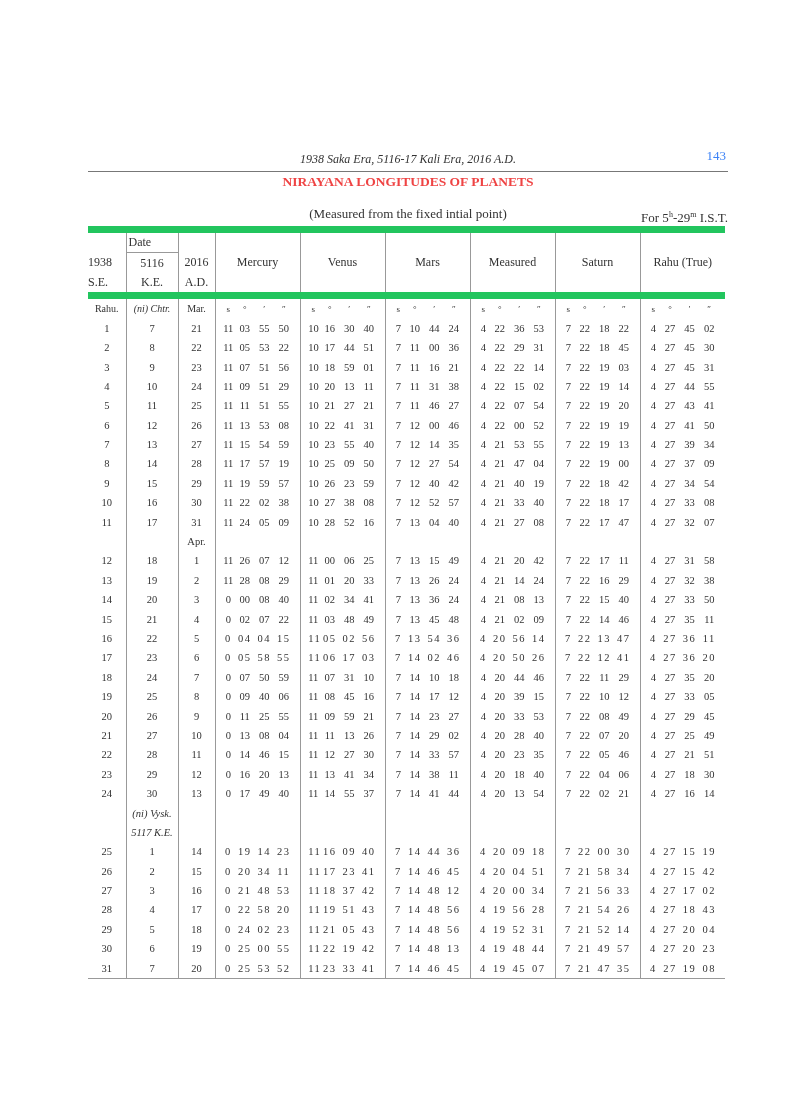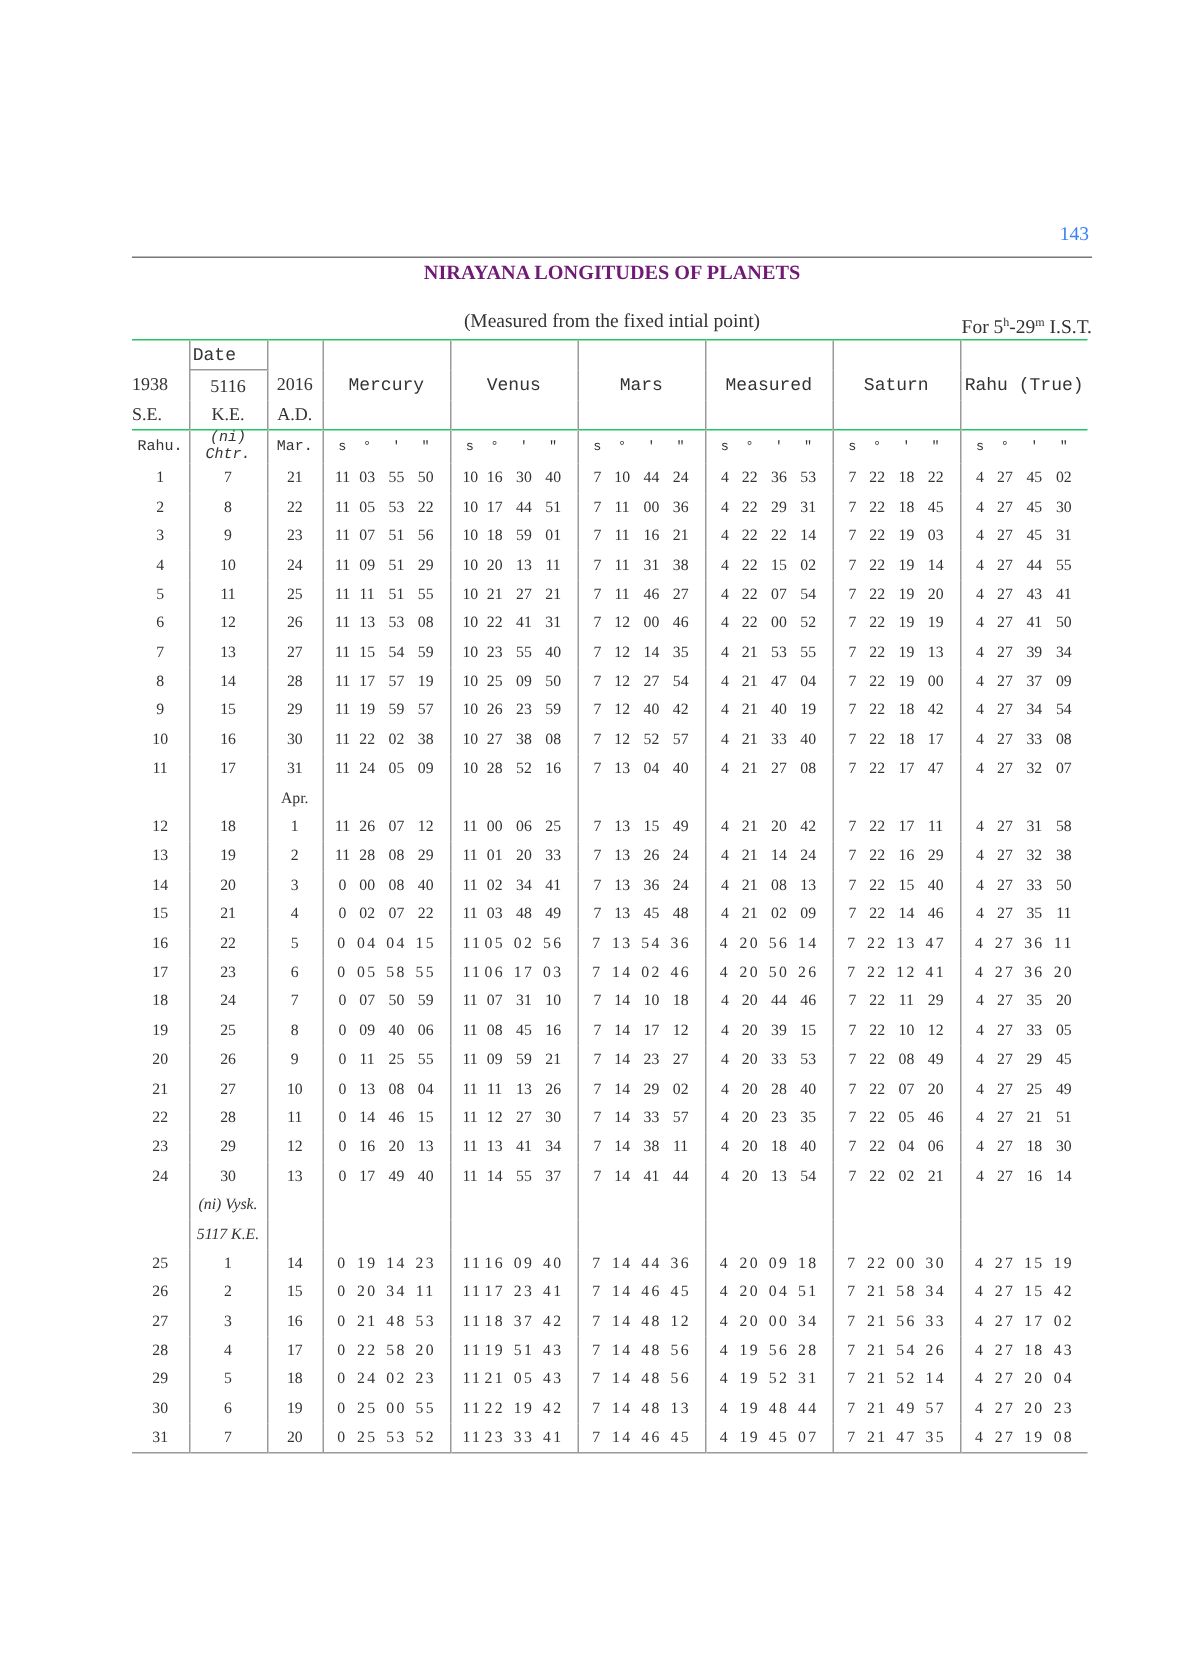--- a/index.html
+++ b/index.html
@@ -4,31 +4,31 @@
 <style>
   html, body { margin: 0; padding: 0; background: #ffffff; }
   body { width: 791px; height: 1119px; position: relative; overflow: hidden;
          font-family: "Liberation Serif", "DejaVu Serif", serif; color: #222; }
   .running-head { position: absolute; top: 152px; left: 88px; width: 640px; height: 18px; }
   .running-head .era { position: absolute; left: 0; right: 0; text-align: center;
          font-style: italic; font-size: 12px; color: #333; }
   .running-head .pgno { position: absolute; right: 2px; top: -4px; font-size: 13px; color: #3b82f6; }
   .head-rule { position: absolute; top: 171px; left: 88px; width: 640px; height: 1px; background: #777; }
   .title { position: absolute; top: 174px; left: 88px; width: 640px; text-align: center;
-           font-weight: bold; font-size: 13.5px; color: #701a75; }
+           font-weight: bold; font-size: 13.5px; color: #ef4444; }
   .subtitle { position: absolute; top: 206px; left: 88px; width: 640px; text-align: center;
               font-size: 13px; color: #333; }
   .time-line { position: absolute; top: 210px; left: 88px; width: 640px; text-align: right;
                font-size: 13px; color: #333; }
   .time-line sup { font-size: 8px; }
 
   table.eph { position: absolute; top: 226px; left: 88px; width: 636px;
               border-collapse: collapse; font-size: 10.5px; color: #333; table-layout: fixed; }
   table.eph td, table.eph th { padding: 0; font-weight: normal; text-align: center; height: 19.4px; }
-  table.eph .top-border td, table.eph .top-border th { border-top: 1px solid #22c55e; font-family: Liberation Mono, monospace; }
+  table.eph .top-border td, table.eph .top-border th { border-top: 7px solid #22c55e; }
   .vl { border-left: 1px solid #999; }
   .hdr-row th { height: 17px; font-size: 12px; }
   .planet-name { font-size: 12.5px; }
   .unit-row td { font-size: 9px; height: 19px; }
   .unit-row td.lbl { font-size: 10px; }
   .ital { font-style: italic; }
   .gap td { height: 19px; }
   .bottom-row td { border-bottom: 1px solid #999; }
   .dms { display: flex; justify-content: space-around; padding: 0 6px; }
   .dms span { display: inline-block; width: 16px; text-align: center; }
@@ -36,20 +36,21 @@
   .c-se { width: 38px; }
   .c-ke { width: 52px; }
   .c-ad { width: 37px; }
   .c-pl { width: 85px; }
   .spaced .dms span { letter-spacing: 1.5px; }
 </style>
 </head>
 <body>
 
 <div class="running-head">
+  <div class="era">1938 Saka Era, 5116-17 Kali Era, 2016 A.D.</div>
   <div class="pgno">143</div>
 </div>
 <div class="head-rule"></div>
 <div class="title">NIRAYANA LONGITUDES OF PLANETS</div>
 <div class="subtitle">(Measured from the fixed intial point)</div>
 <div class="time-line"><span>For 5</span><sup>h</sup><span>-29</span><sup>m</sup><span> I.S.T.</span></div>
 
 <table class="eph">
   <colgroup>
     <col class="c-se">

